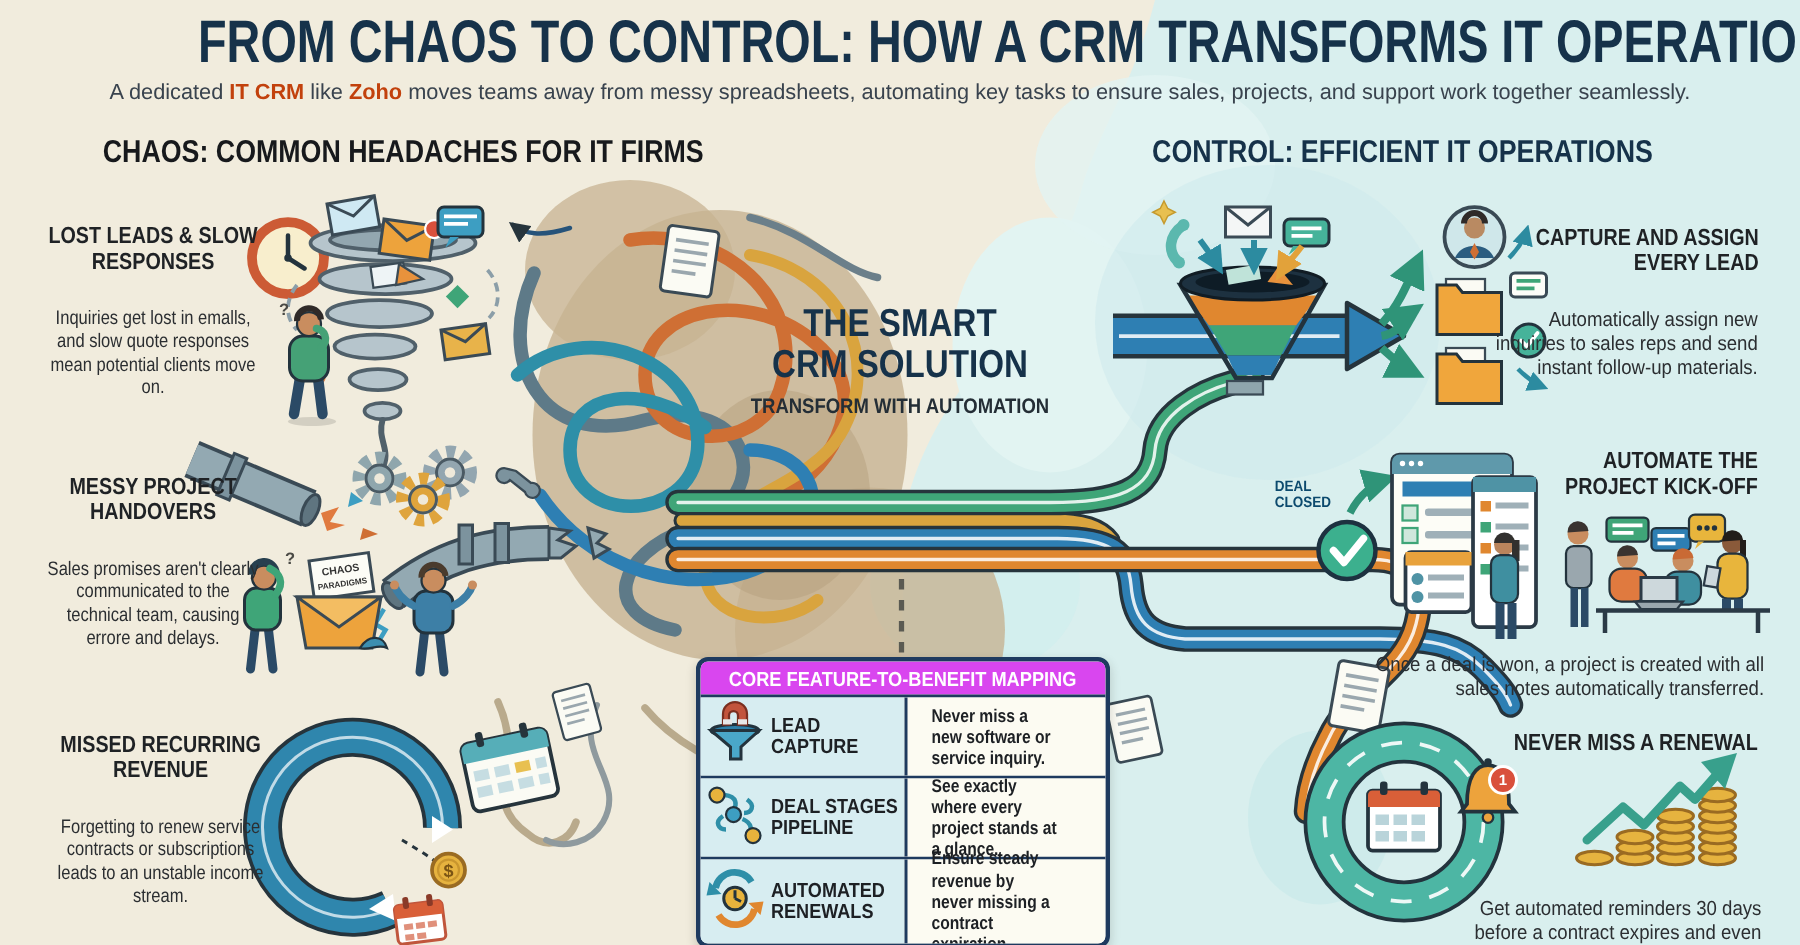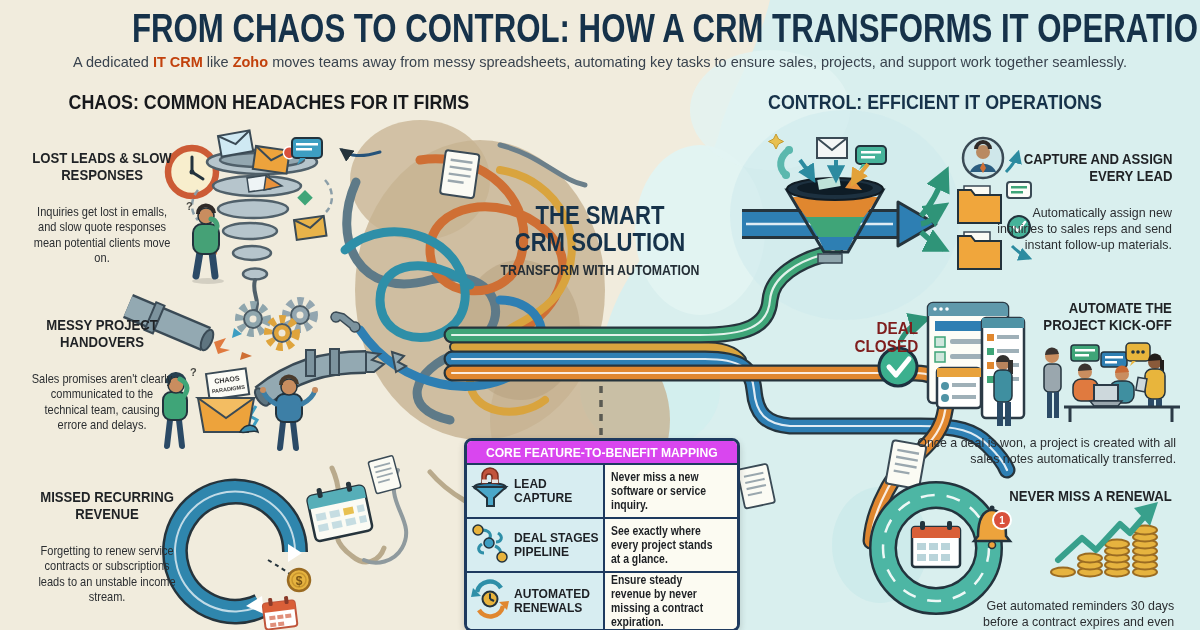--- a/index.html
+++ b/index.html
@@ -18,35 +18,35 @@
   .blk-t{font-size:15.5px;font-weight:800;line-height:1.1}
   .blk-b{font-size:13px;line-height:1.17;color:#2b2e31;margin-top:21px}
   .sql{display:inline-block;width:118%;transform:scaleX(.848);transform-origin:left top}
   .sqr{display:inline-block;width:118%;margin-left:-18%;transform:scaleX(.848);transform-origin:right top}
   .sqr92{display:inline-block;width:108.5%;margin-left:-8.5%;transform:scaleX(.92);transform-origin:right top}
   .l-blk{width:142px;text-align:center}
   .r-blk{text-align:right}
   .sol{left:480px;top:202px;width:240px;text-align:center;color:#16324a}
   .sol-l{font-size:26px;font-weight:800;line-height:1.04;transform:scaleX(.85)}
   .sol-s{font-size:14px;font-weight:800;color:#242e36;margin-top:6px;transform:scaleX(.88)}
-  .deal{left:846px;top:320px;width:76px;text-align:right;font-size:17px;font-weight:800;
-        color:#7f1d1d;line-height:1.08}
+  .deal{left:846px;top:320px;width:76px;text-align:left;font-size:10px;font-weight:800;
+        color:#0c4a6e;line-height:1.08}
   .deal span{display:block;transform:scaleX(.9)}
   .map-table{left:464px;top:438px;width:270px;border:3px solid #1e3a5f;border-radius:8px;
              overflow:hidden;background:#fcfbf2;box-shadow:0 3px 7px rgba(40,40,30,.2)}
   .mt-header{height:22px;background:#d946ef;color:#fff;display:flex;align-items:center;
              justify-content:center;font-weight:700;font-size:13.5px}
   .mt-header span{transform:scaleX(.9);white-space:nowrap}
   .mt-row{display:flex;border-top:2.5px solid #1e3a5f;height:52px}
   .mt-row.last{height:56px}
   .mt-left{width:136px;background:#d7edf1;display:flex;align-items:center;padding-left:1px;box-sizing:border-box}
   .mt-icon{width:46px;flex:none}
   .mt-feature{font-weight:700;font-size:13.5px;line-height:1.06;color:#1d2024;width:86px}
   .sqf{display:inline-block;width:112%;transform:scaleX(.893);transform-origin:left top}
-  .mt-benefit{flex:1;border-left:2.5px solid #1e3a5f;padding:3px 6px;font-weight:700;font-size:12.3px;
+  .mt-benefit{flex:1;border-left:2.5px solid #1e3a5f;padding:3px 16px;font-weight:700;font-size:12.3px;
               line-height:1.16;color:#1d2024;display:flex;align-items:center;background:#fcfbf2}
   .sqb{display:inline-block;width:118%;transform:scaleX(.848);transform-origin:left top}
 </style>
 </head>
 <body>
 
 <div class="canvas">
 
 <svg class="art" viewBox="0 0 1200 630">
   <defs>

